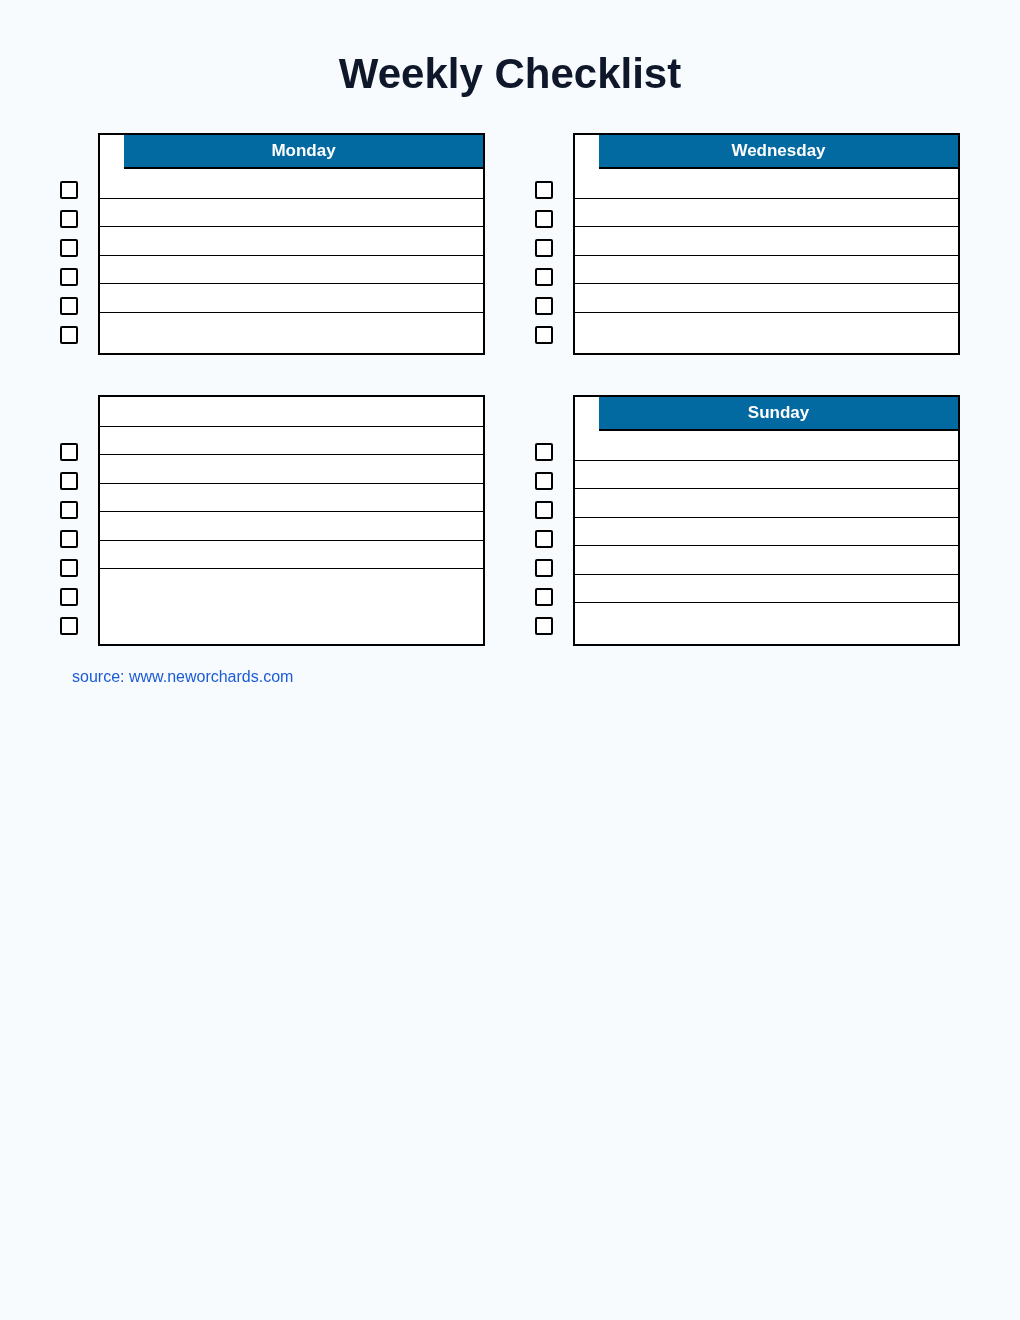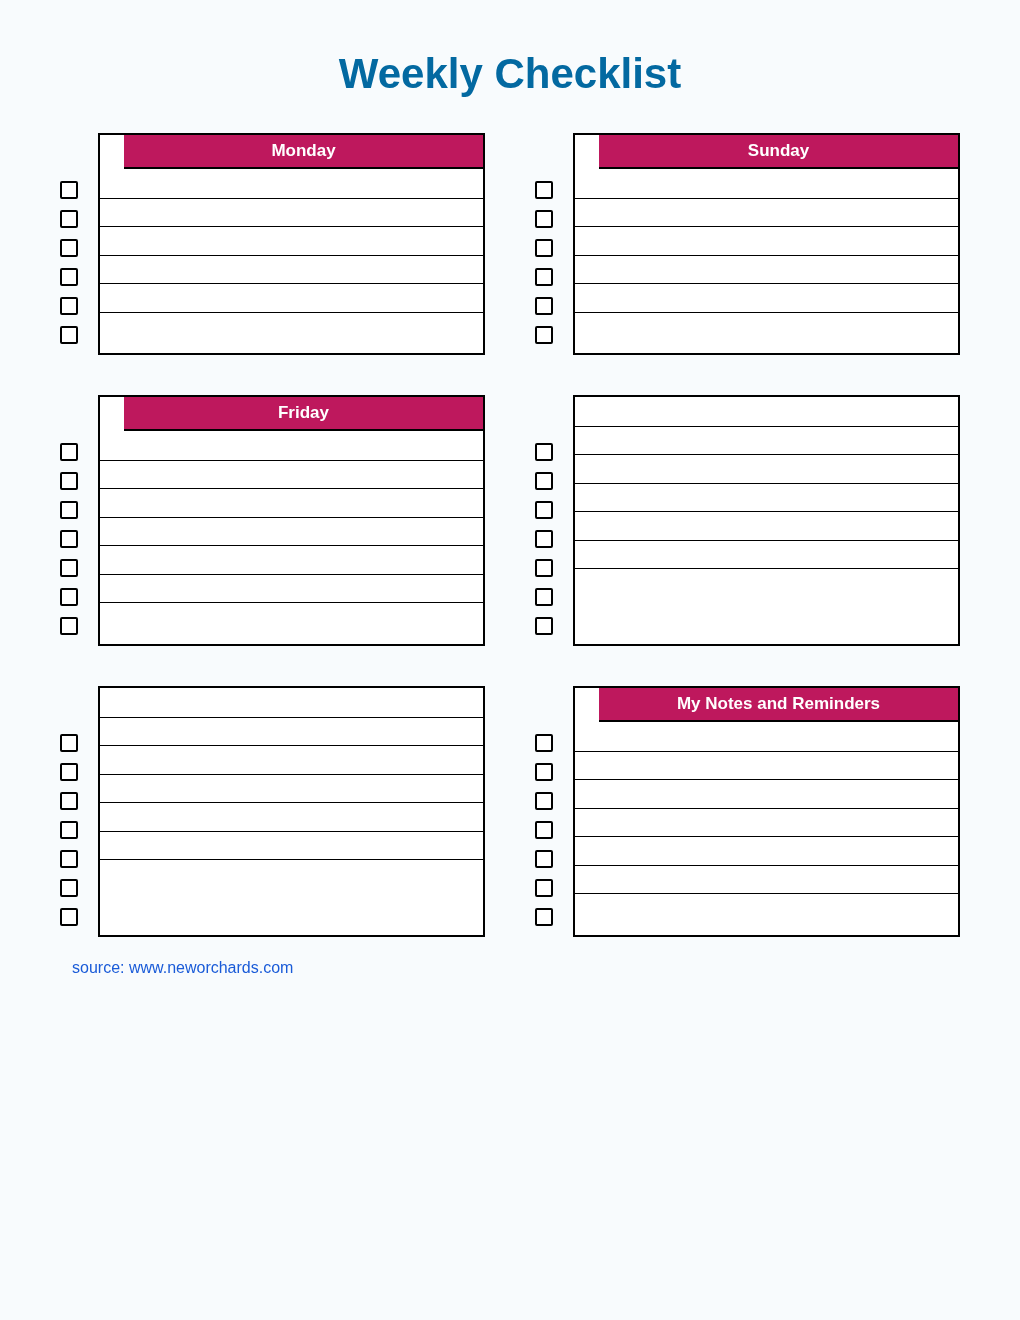--- a/index.html
+++ b/index.html
@@ -11,21 +11,21 @@
     background: #f8fbfd;
     font-family: "Segoe UI", Arial, sans-serif;
   }
   .page {
     padding: 50px 60px 30px 60px;
   }
   .title {
     text-align: center;
     font-size: 42px;
     font-weight: 700;
-    color: #0369a1;
+    color: #0f172a;
     margin: 0 0 35px 0;
   }
   .grid {
     display: grid;
     grid-template-columns: 1fr 1fr;
     column-gap: 50px;
     row-gap: 40px;
   }
   .block {
     display: flex;
@@ -48,21 +48,21 @@
     flex-shrink: 0;
     background: #fff;
   }
   .check-col .checkbox:first-child { margin-top: 8px; }
   .table-col {
     flex: 1;
     border: 2px solid #000;
     background: #fff;
   }
   .header-cell {
-    background: #be185d;
+    background: #0369a1;
     color: #fff;
     font-weight: 600;
     font-size: 17px;
     text-align: center;
     padding: 6px 4px;
     border-bottom: 2px solid #000;
     margin-left: 24px;
   }
   .row-cell {
     height: 28.5px;
@@ -110,45 +110,22 @@
       <div class="block">
         <div class="check-col">
           <div class="checkbox"></div>
           <div class="checkbox"></div>
           <div class="checkbox"></div>
           <div class="checkbox"></div>
           <div class="checkbox"></div>
           <div class="checkbox"></div>
         </div>
         <div class="table-col">
-          <div class="header-cell">Sunday</div>
+          <div class="header-cell">Wednesday</div>
           <div>
-            <div class="row-cell"></div>
-            <div class="row-cell"></div>
-            <div class="row-cell"></div>
-            <div class="row-cell"></div>
-            <div class="row-cell"></div>
-            <div class="row-cell"></div>
-          </div>
-        </div>
-      </div>
-      <div class="block">
-        <div class="check-col">
-          <div class="checkbox"></div>
-          <div class="checkbox"></div>
-          <div class="checkbox"></div>
-          <div class="checkbox"></div>
-          <div class="checkbox"></div>
-          <div class="checkbox"></div>
-          <div class="checkbox"></div>
-        </div>
-        <div class="table-col">
-          <div class="header-cell">Friday</div>
-          <div>
-            <div class="row-cell"></div>
             <div class="row-cell"></div>
             <div class="row-cell"></div>
             <div class="row-cell"></div>
             <div class="row-cell"></div>
             <div class="row-cell"></div>
             <div class="row-cell"></div>
           </div>
         </div>
       </div>
       <div class="block">
@@ -177,43 +154,21 @@
         <div class="check-col">
           <div class="checkbox"></div>
           <div class="checkbox"></div>
           <div class="checkbox"></div>
           <div class="checkbox"></div>
           <div class="checkbox"></div>
           <div class="checkbox"></div>
           <div class="checkbox"></div>
         </div>
         <div class="table-col">
-          <div>
-            <div class="row-cell"></div>
-            <div class="row-cell"></div>
-            <div class="row-cell"></div>
-            <div class="row-cell"></div>
-            <div class="row-cell"></div>
-            <div class="row-cell"></div>
-            <div class="row-cell"></div>
-          </div>
-        </div>
-      </div>
-      <div class="block">
-        <div class="check-col">
-          <div class="checkbox"></div>
-          <div class="checkbox"></div>
-          <div class="checkbox"></div>
-          <div class="checkbox"></div>
-          <div class="checkbox"></div>
-          <div class="checkbox"></div>
-          <div class="checkbox"></div>
-        </div>
-        <div class="table-col">
-          <div class="header-cell">My Notes and Reminders</div>
+          <div class="header-cell">Sunday</div>
           <div>
             <div class="row-cell"></div>
             <div class="row-cell"></div>
             <div class="row-cell"></div>
             <div class="row-cell"></div>
             <div class="row-cell"></div>
             <div class="row-cell"></div>
             <div class="row-cell"></div>
           </div>
         </div>

